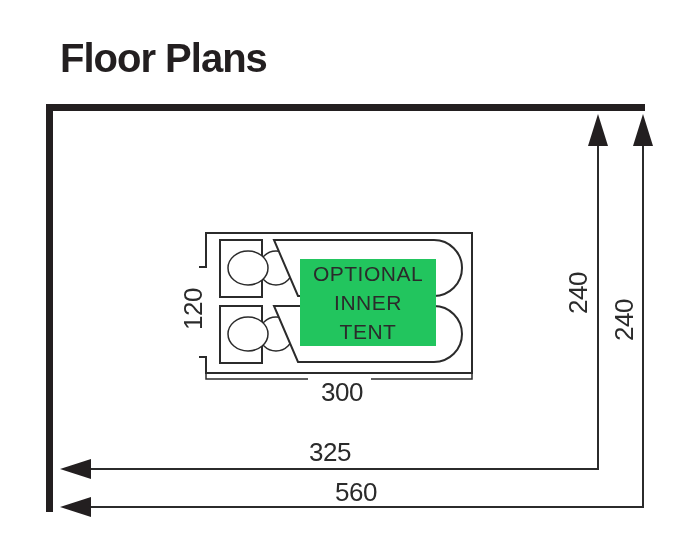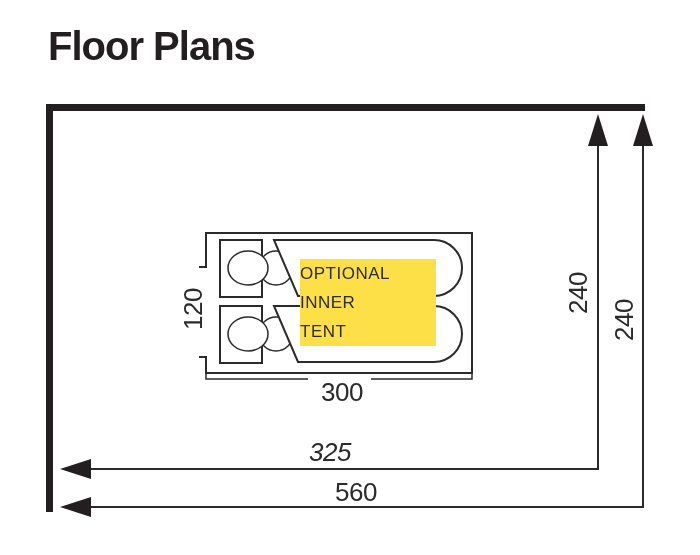--- a/index.html
+++ b/index.html
@@ -6,45 +6,46 @@
   .stage{
     position:relative;
     width:700px;height:555px;
     background:#ffffff;
     font-family:"Liberation Sans", sans-serif;
     overflow:hidden;
   }
   .page-title{
     position:absolute;
     left:44px;top:20px;
-    margin:4px;
+    margin:16px;
     font-size:40px;
     font-weight:700;
     letter-spacing:-1px;
     color:#231f20;
   }
   .linework{position:absolute;left:0;top:0;}
   .dim-label{
     position:absolute;
     font-size:26px;
     line-height:24px;
     letter-spacing:-0.5px;
     color:#2b2b2b;
     text-align:center;
   }
   .rot{transform:rotate(-90deg);}
   .tent-label{
     position:absolute;
     left:300px;top:259px;
     width:136px;
-    background:#fde047;
-    font-size:17px;
+    background:#22c55e;
+    font-size:21px;
     line-height:29px;
     letter-spacing:0.5px;
     color:#2b2b2b;
+    text-align:center;
     white-space:pre-line;
   }
 </style>
 </head>
 <body>
 
 <div class="stage">
 
   <h1 class="page-title">Floor Plans</h1>
 
@@ -88,17 +89,17 @@
 TENT</div>
 
   <div class="dim-label rot" style="left:158px;top:297px;width:70px;">120</div>
 
   <div class="dim-label" style="left:302px;top:380px;width:80px;">300</div>
 
   <div class="dim-label rot" style="left:543px;top:281px;width:70px;">240</div>
 
   <div class="dim-label rot" style="left:589px;top:308px;width:70px;">240</div>
 
-  <div class="dim-label" style="left:290px;top:440px;width:80px;font-style:italic;">325</div>
+  <div class="dim-label" style="left:290px;top:440px;width:80px;">325</div>
 
   <div class="dim-label" style="left:316px;top:480px;width:80px;">560</div>
 
 </div>
 
 </body></html>

